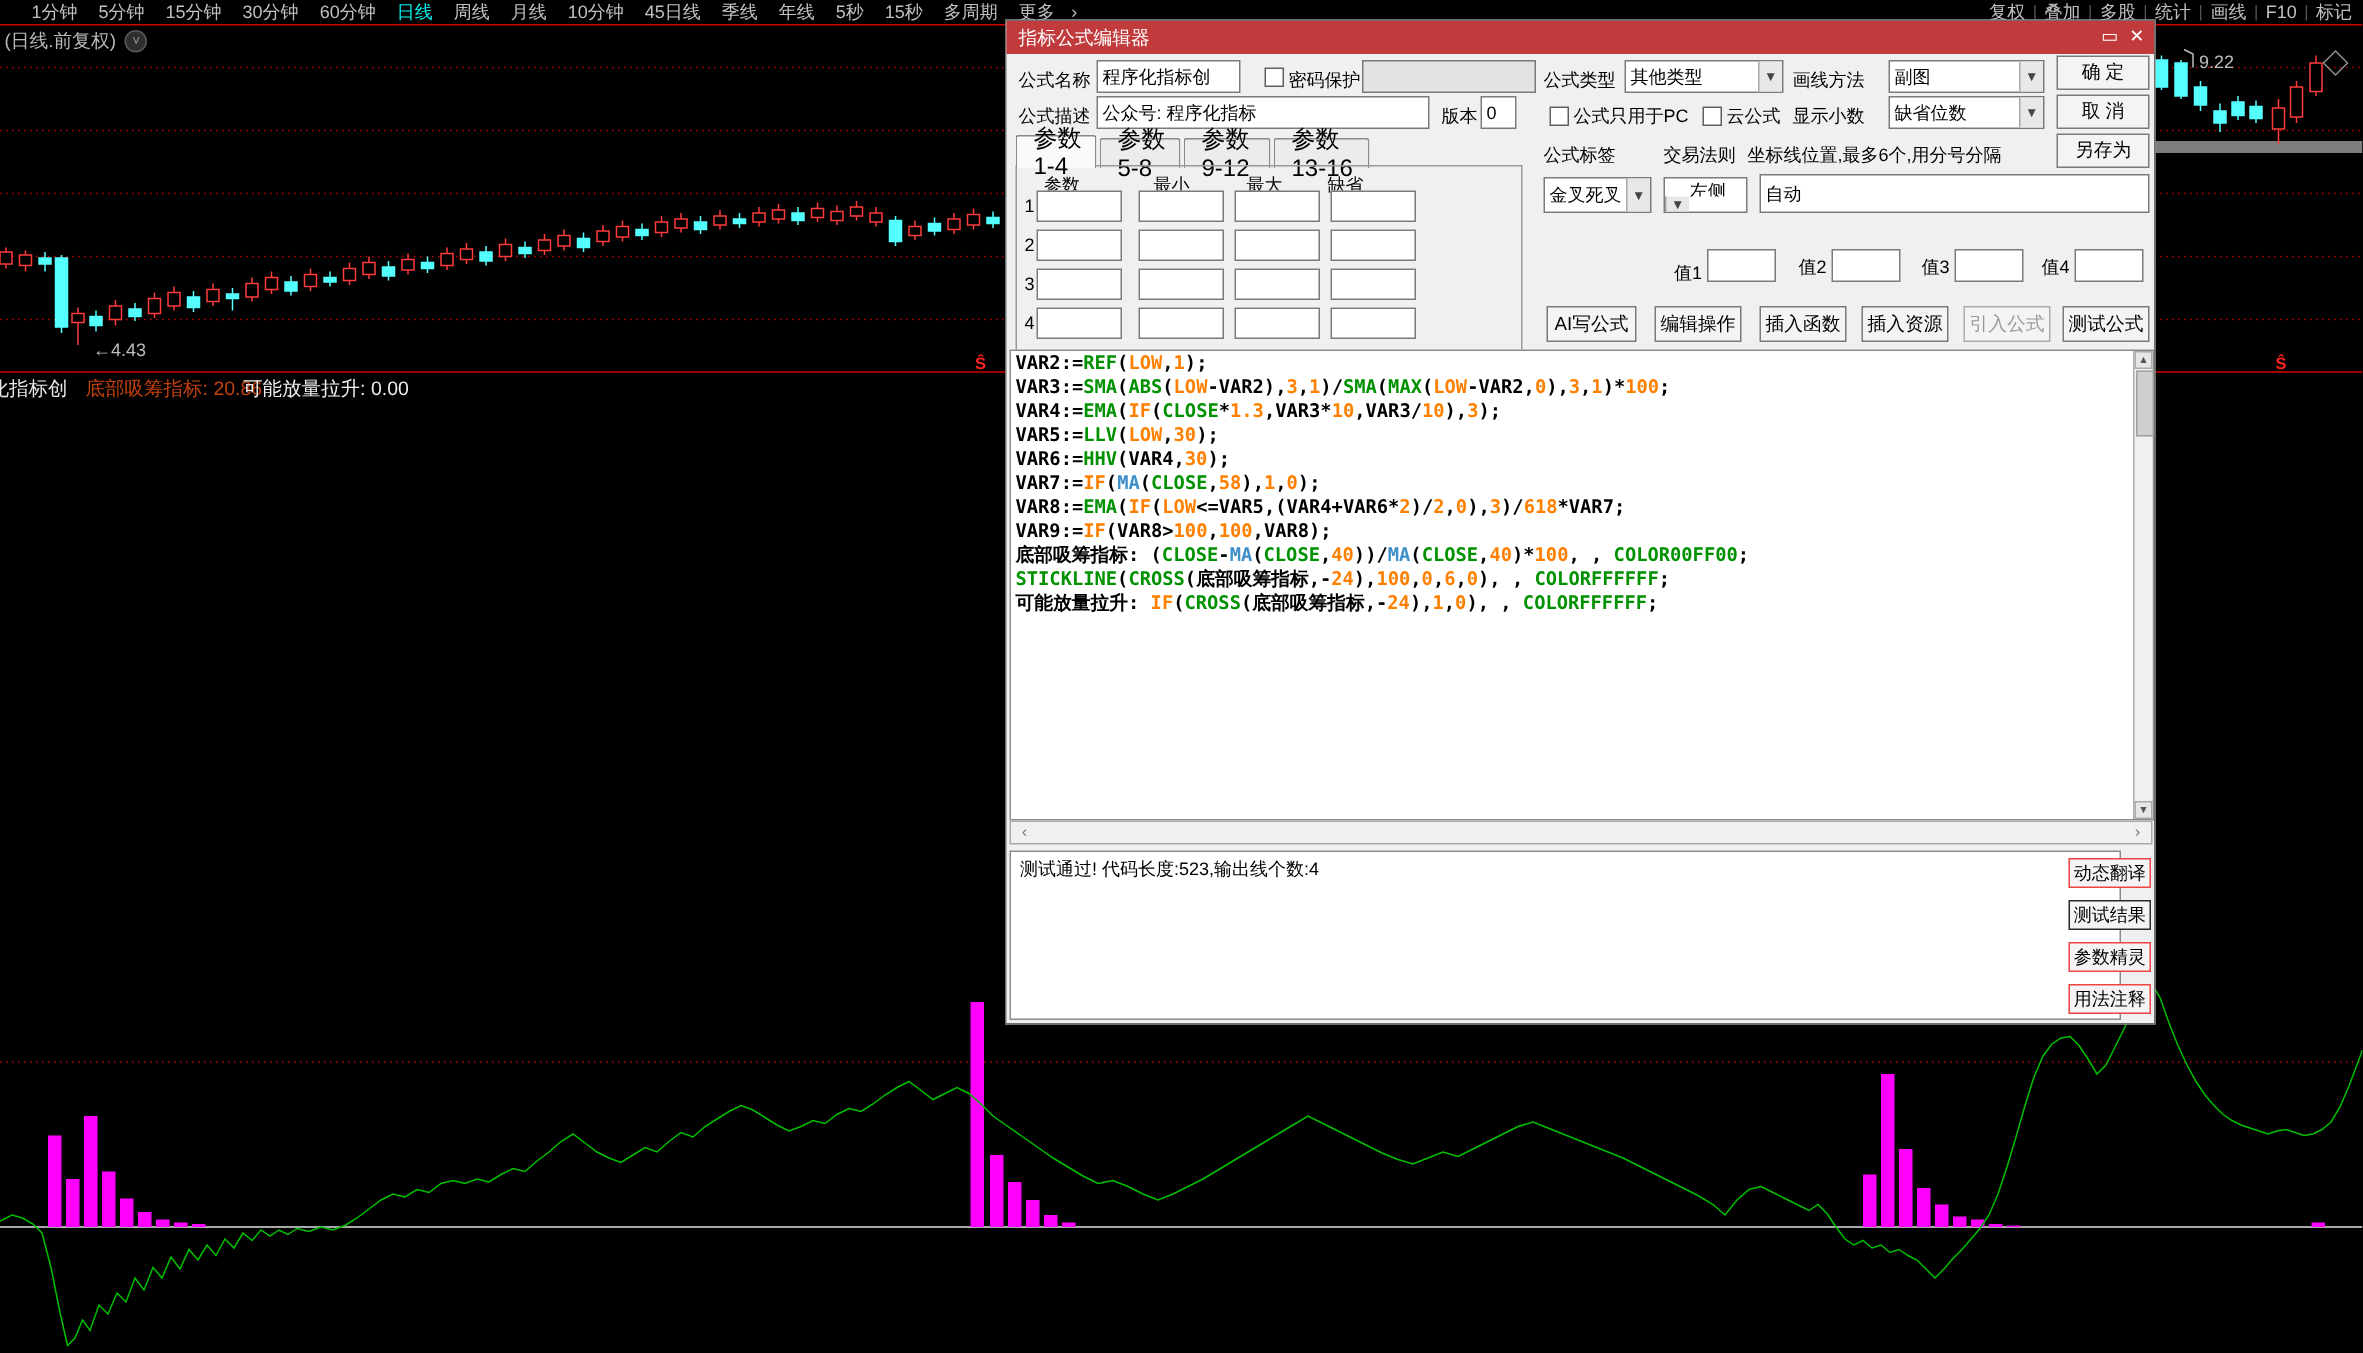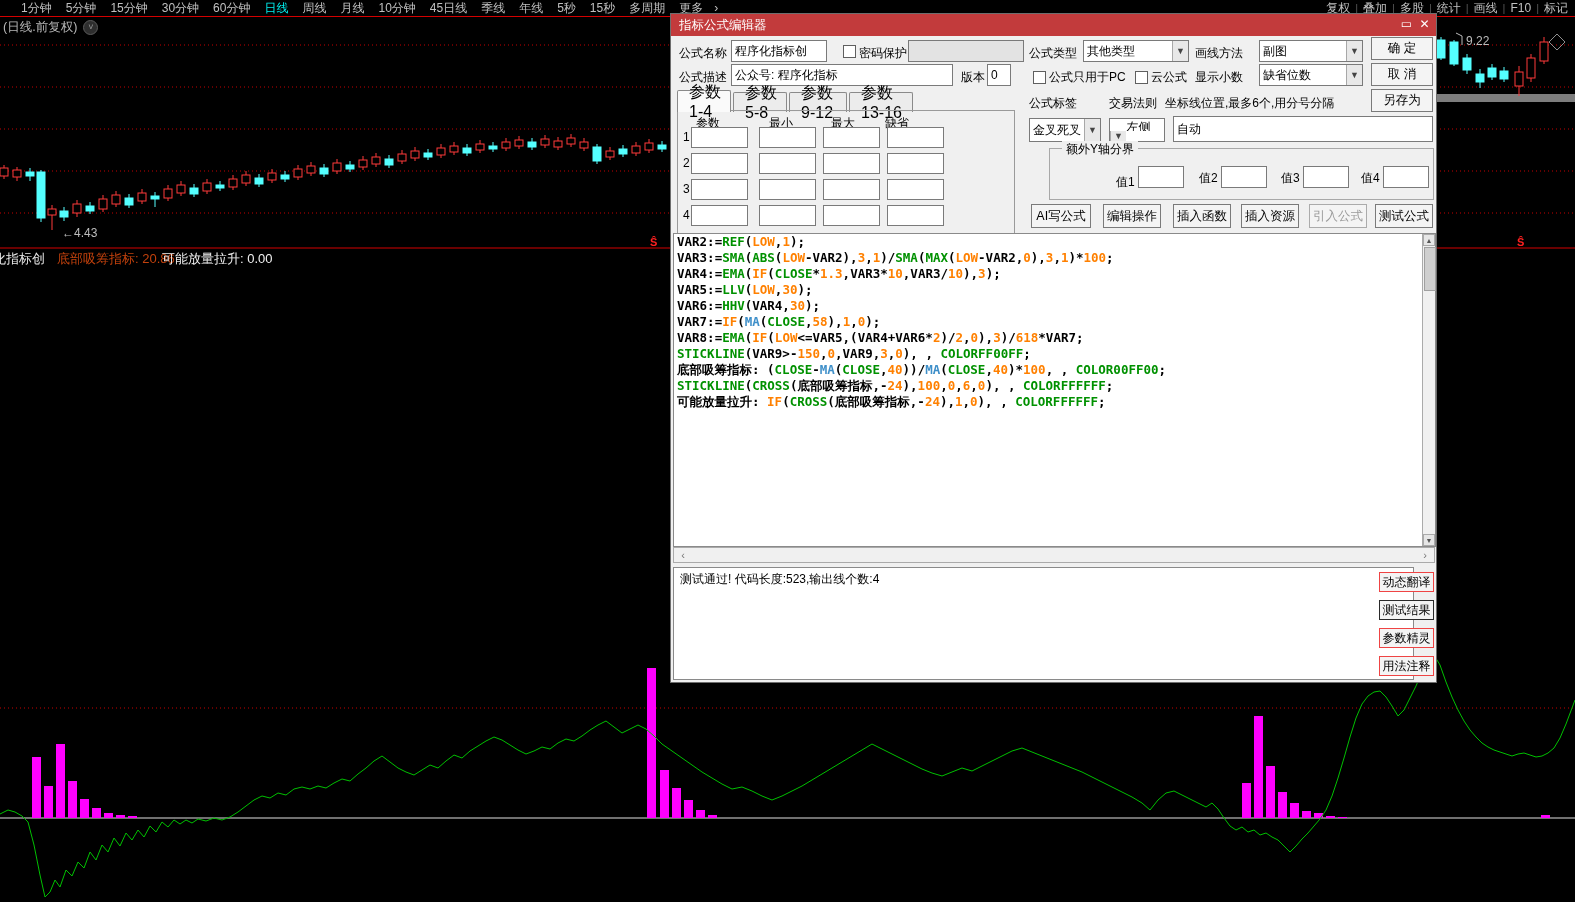--- a/index.html
+++ b/index.html
@@ -370,23 +370,20 @@
   <div class="combo" style="left:358px;top:104px;width:72px;height:24px;">
     <span class="val">金叉死叉</span>
       <span class="arrow">▼</span>
   </div>
   <div class="combo" style="left:438px;top:104px;width:56px;height:24px;flex-direction:column;">
     <span class="val">左侧</span>
       <span class="arrow">▼</span>
   </div>
   <input class="inp" style="left: 502px; top: 102px; width: 260px; height: 26px;" value="自动">
 
-  <div class="grp">
-    <span class="gl">额外Y轴分界</span>
-  </div>
   <span class="lbl2" style="left:445px;top:160px;">值1</span>
   <input class="inp" style="left: 467px; top: 152px; width: 46px; height: 22px;">
   <span class="lbl2" style="left:528px;top:156px;">值2</span>
   <input class="inp" style="left: 550px; top: 152px; width: 46px; height: 22px;">
   <span class="lbl2" style="left:610px;top:156px;">值3</span>
   <input class="inp" style="left: 632px; top: 152px; width: 46px; height: 22px;">
   <span class="lbl2" style="left:690px;top:156px;">值4</span>
   <input class="inp" style="left: 712px; top: 152px; width: 46px; height: 22px;">
 
   <div class="btn" style="left:360px;top:190px;width:60px;height:24px;">AI写公式</div>
@@ -397,21 +394,21 @@
   <div class="btn" style="left:704px;top:190px;width:58px;height:24px;">测试公式</div>
 
   <div class="code" id="codebox">
       <div class="ln"><span class="k">VAR2:=</span><span class="g">REF</span><span class="k">(</span><span class="o">LOW</span><span class="k">,</span><span class="o">1</span><span class="k">);</span></div>
       <div class="ln"><span class="k">VAR3:=</span><span class="g">SMA</span><span class="k">(</span><span class="g">ABS</span><span class="k">(</span><span class="o">LOW</span><span class="k">-VAR2),</span><span class="o">3</span><span class="k">,</span><span class="o">1</span><span class="k">)/</span><span class="g">SMA</span><span class="k">(</span><span class="g">MAX</span><span class="k">(</span><span class="o">LOW</span><span class="k">-VAR2,</span><span class="o">0</span><span class="k">),</span><span class="o">3</span><span class="k">,</span><span class="o">1</span><span class="k">)*</span><span class="o">100</span><span class="k">;</span></div>
       <div class="ln"><span class="k">VAR4:=</span><span class="g">EMA</span><span class="k">(</span><span class="o">IF</span><span class="k">(</span><span class="g">CLOSE</span><span class="k">*</span><span class="o">1.3</span><span class="k">,VAR3*</span><span class="o">10</span><span class="k">,VAR3/</span><span class="o">10</span><span class="k">),</span><span class="o">3</span><span class="k">);</span></div>
       <div class="ln"><span class="k">VAR5:=</span><span class="g">LLV</span><span class="k">(</span><span class="o">LOW</span><span class="k">,</span><span class="o">30</span><span class="k">);</span></div>
       <div class="ln"><span class="k">VAR6:=</span><span class="g">HHV</span><span class="k">(VAR4,</span><span class="o">30</span><span class="k">);</span></div>
       <div class="ln"><span class="k">VAR7:=</span><span class="o">IF</span><span class="k">(</span><span class="b">MA</span><span class="k">(</span><span class="g">CLOSE</span><span class="k">,</span><span class="o">58</span><span class="k">),</span><span class="o">1</span><span class="k">,</span><span class="o">0</span><span class="k">);</span></div>
       <div class="ln"><span class="k">VAR8:=</span><span class="g">EMA</span><span class="k">(</span><span class="o">IF</span><span class="k">(</span><span class="o">LOW</span><span class="k">&lt;=VAR5,(VAR4+VAR6*</span><span class="o">2</span><span class="k">)/</span><span class="o">2</span><span class="k">,</span><span class="o">0</span><span class="k">),</span><span class="o">3</span><span class="k">)/</span><span class="o">618</span><span class="k">*VAR7;</span></div>
-      <div class="ln"><span class="g">STICKLINE</span><span class="k">(VAR9&gt;-</span><span class="o">150</span><span class="k">,</span><span class="o">0</span><span class="k">,VAR9,</span><span class="o">3</span><span class="k">,</span><span class="o">0</span><span class="k">), , </span><span class="g">COLORFF00FF</span><span class="k">;</span></div>
+      <div class="ln"><span class="k">VAR9:=</span><span class="o">IF</span><span class="k">(VAR8&gt;</span><span class="o">100</span><span class="k">,</span><span class="o">100</span><span class="k">,VAR8);</span></div>
       <div class="ln"><span class="k">底部吸筹指标: (</span><span class="g">CLOSE</span><span class="k">-</span><span class="b">MA</span><span class="k">(</span><span class="g">CLOSE</span><span class="k">,</span><span class="o">40</span><span class="k">))/</span><span class="b">MA</span><span class="k">(</span><span class="g">CLOSE</span><span class="k">,</span><span class="o">40</span><span class="k">)*</span><span class="o">100</span><span class="k">, , </span><span class="g">COLOR00FF00</span><span class="k">;</span></div>
       <div class="ln"><span class="g">STICKLINE</span><span class="k">(</span><span class="g">CROSS</span><span class="k">(底部吸筹指标,-</span><span class="o">24</span><span class="k">),</span><span class="o">100</span><span class="k">,</span><span class="o">0</span><span class="k">,</span><span class="o">6</span><span class="k">,</span><span class="o">0</span><span class="k">), , </span><span class="g">COLORFFFFFF</span><span class="k">;</span></div>
       <div class="ln"><span class="k">可能放量拉升: </span><span class="o">IF</span><span class="k">(</span><span class="g">CROSS</span><span class="k">(底部吸筹指标,-</span><span class="o">24</span><span class="k">),</span><span class="o">1</span><span class="k">,</span><span class="o">0</span><span class="k">), , </span><span class="g">COLORFFFFFF</span><span class="k">;</span></div>
     </div>
   <div class="vscroll">
     <div class="a" style="top:0;">▲</div>
     <div class="thumb"></div>
     <div class="a" style="bottom:0;">▼</div>
   </div>
   <div class="hscroll">

